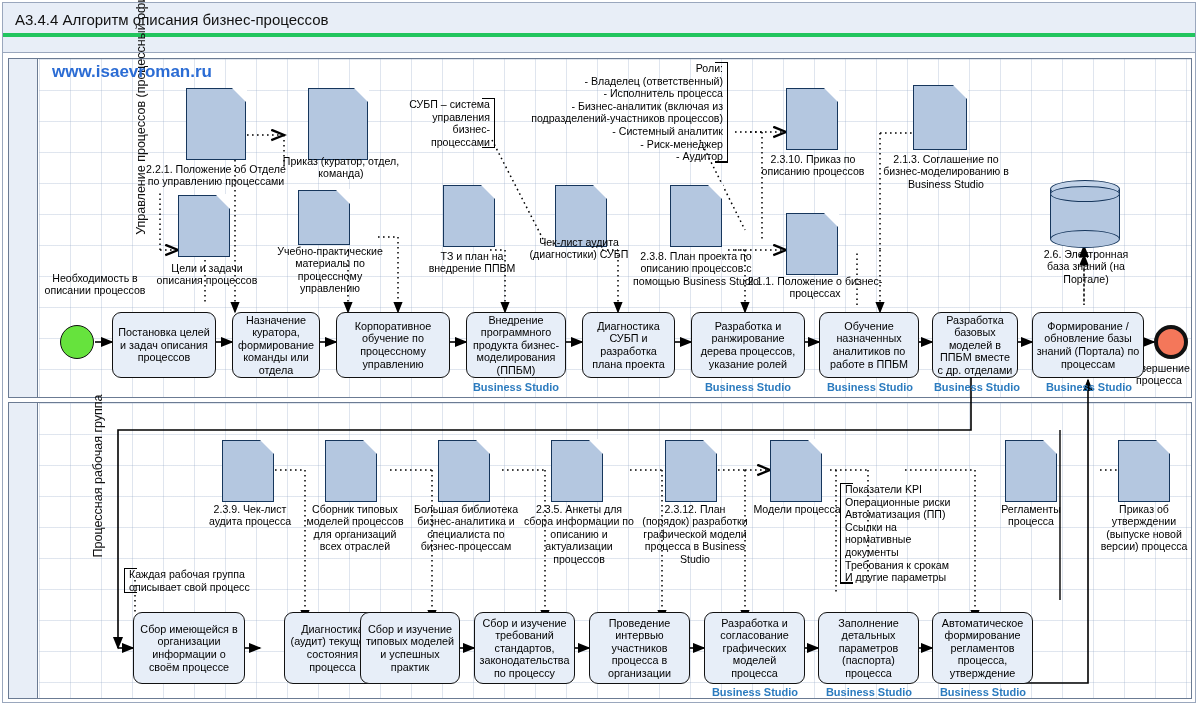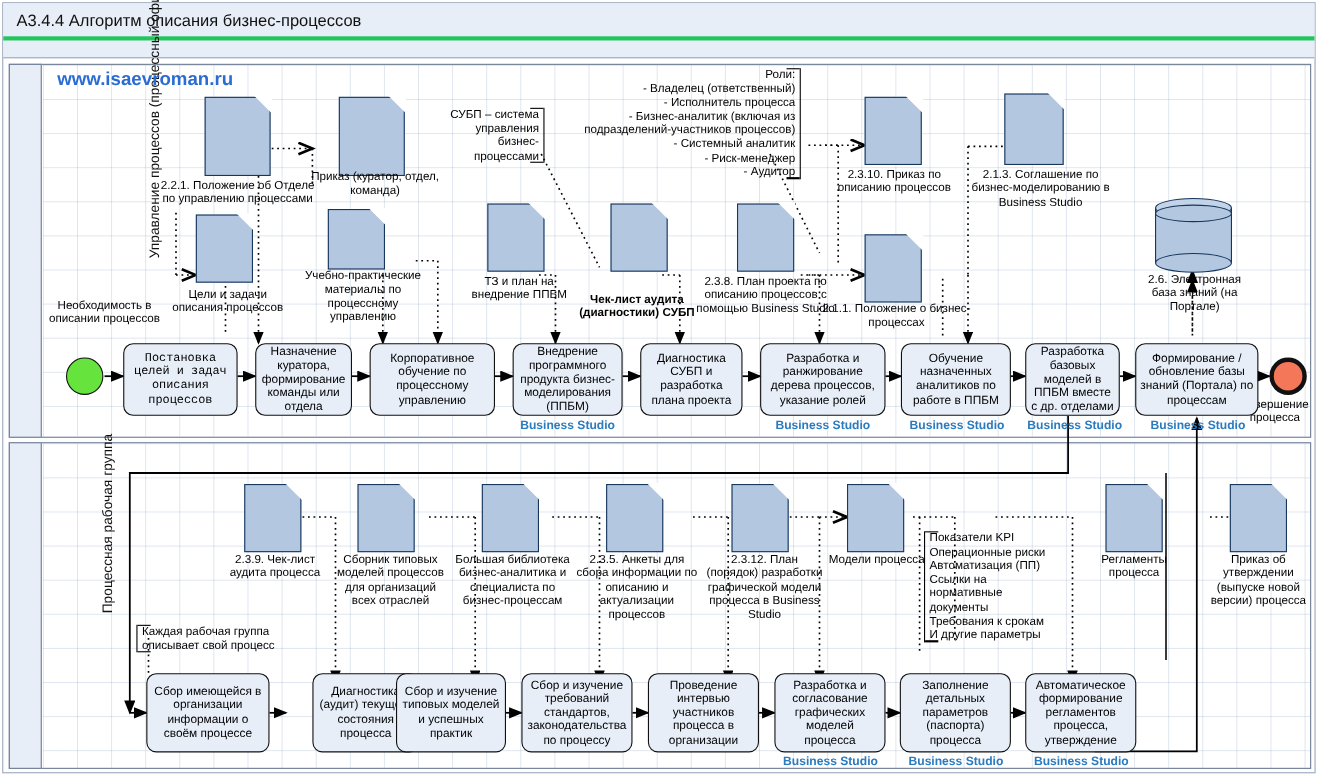--- a/index.html
+++ b/index.html
@@ -259,21 +259,21 @@
   <div class="doc" style="left:443px;top:185px;width:52px;height:62px;">
     <div class="body"></div>
       <div class="fold"></div>
   </div>
   <div class="doclabel" style="left:420px;top:250px;width:104px;">ТЗ и план на внедрение ППБМ</div>
 
   <div class="doc" style="left:555px;top:185px;width:52px;height:62px;">
     <div class="body"></div>
       <div class="fold"></div>
   </div>
-  <div class="doclabel" style="left:524px;top:266px;width:110px;font-weight:bold;">Чек-лист аудита (диагностики) СУБП</div>
+  <div class="doclabel" style="left:524px;top:236px;width:110px;">Чек-лист аудита (диагностики) СУБП</div>
 
   <div class="doc" style="left:670px;top:185px;width:52px;height:62px;">
     <div class="body"></div>
       <div class="fold"></div>
   </div>
   <div class="doclabel" style="left:620px;top:250px;width:152px;">2.3.8. План проекта по описанию процессов с помощью Business Studio</div>
 
   <div class="doc" style="left:786px;top:213px;width:52px;height:62px;">
     <div class="body"></div>
       <div class="fold"></div>
@@ -318,21 +318,21 @@
     <div>- Аудитор</div>
   </div>
 
 
   <div class="evlabel" style="left:44px;top:272px;width:102px;">Необходимость в описании процессов</div>
   <div class="startev" style="left:60px;top:325px;"></div>
 
   <div class="endev" style="left:1154px;top:325px;"></div>
   <div class="evlabel" style="left:1122px;top:362px;width:74px;">Завершение процесса</div>
 
-  <div class="act" style="left:112px;top:312px;width:104px;height:66px;font-family:Liberation Mono, monospace;">
+  <div class="act" style="left:112px;top:312px;width:104px;height:66px;">
     <span>Постановка целей и задач описания процессов</span>
   </div>
 
   <div class="act" style="left:232px;top:312px;width:88px;height:66px;">
     <span>Назначение куратора, формирование команды или отдела</span>
   </div>
 
   <div class="act" style="left:336px;top:312px;width:114px;height:66px;">
     <span>Корпоративное обучение по процессному управлению</span>
   </div>

